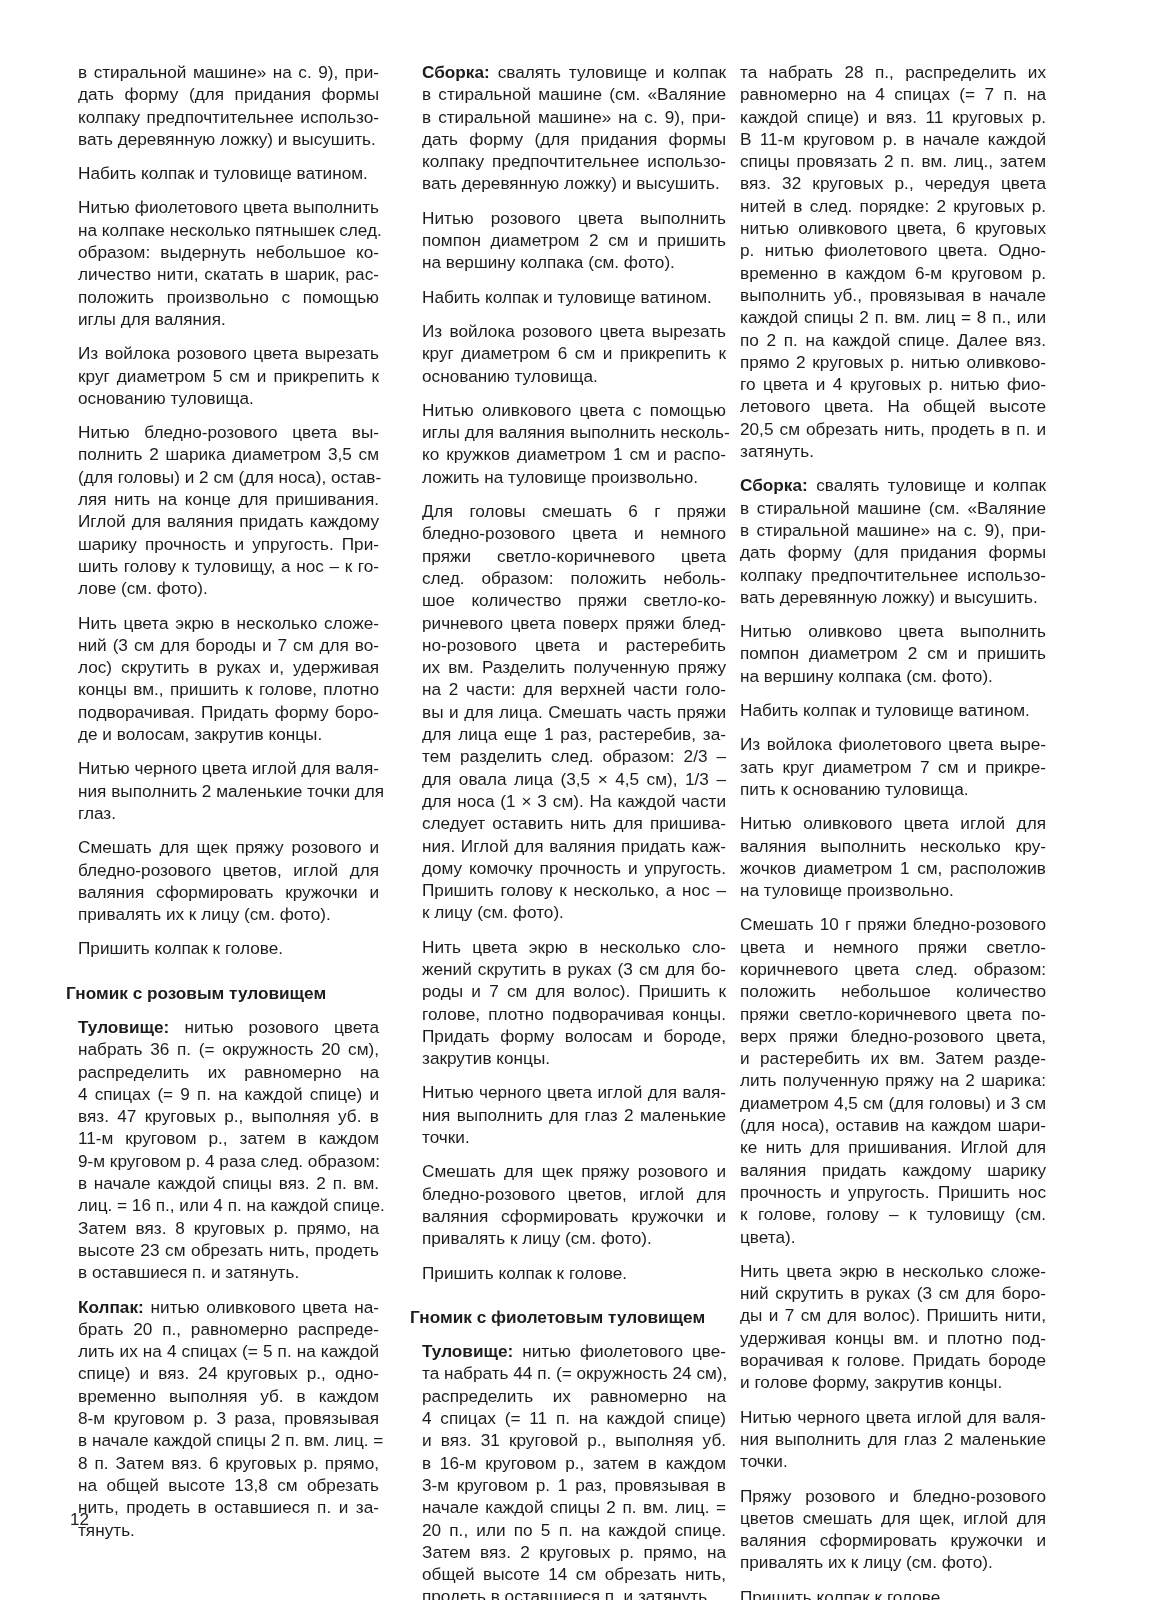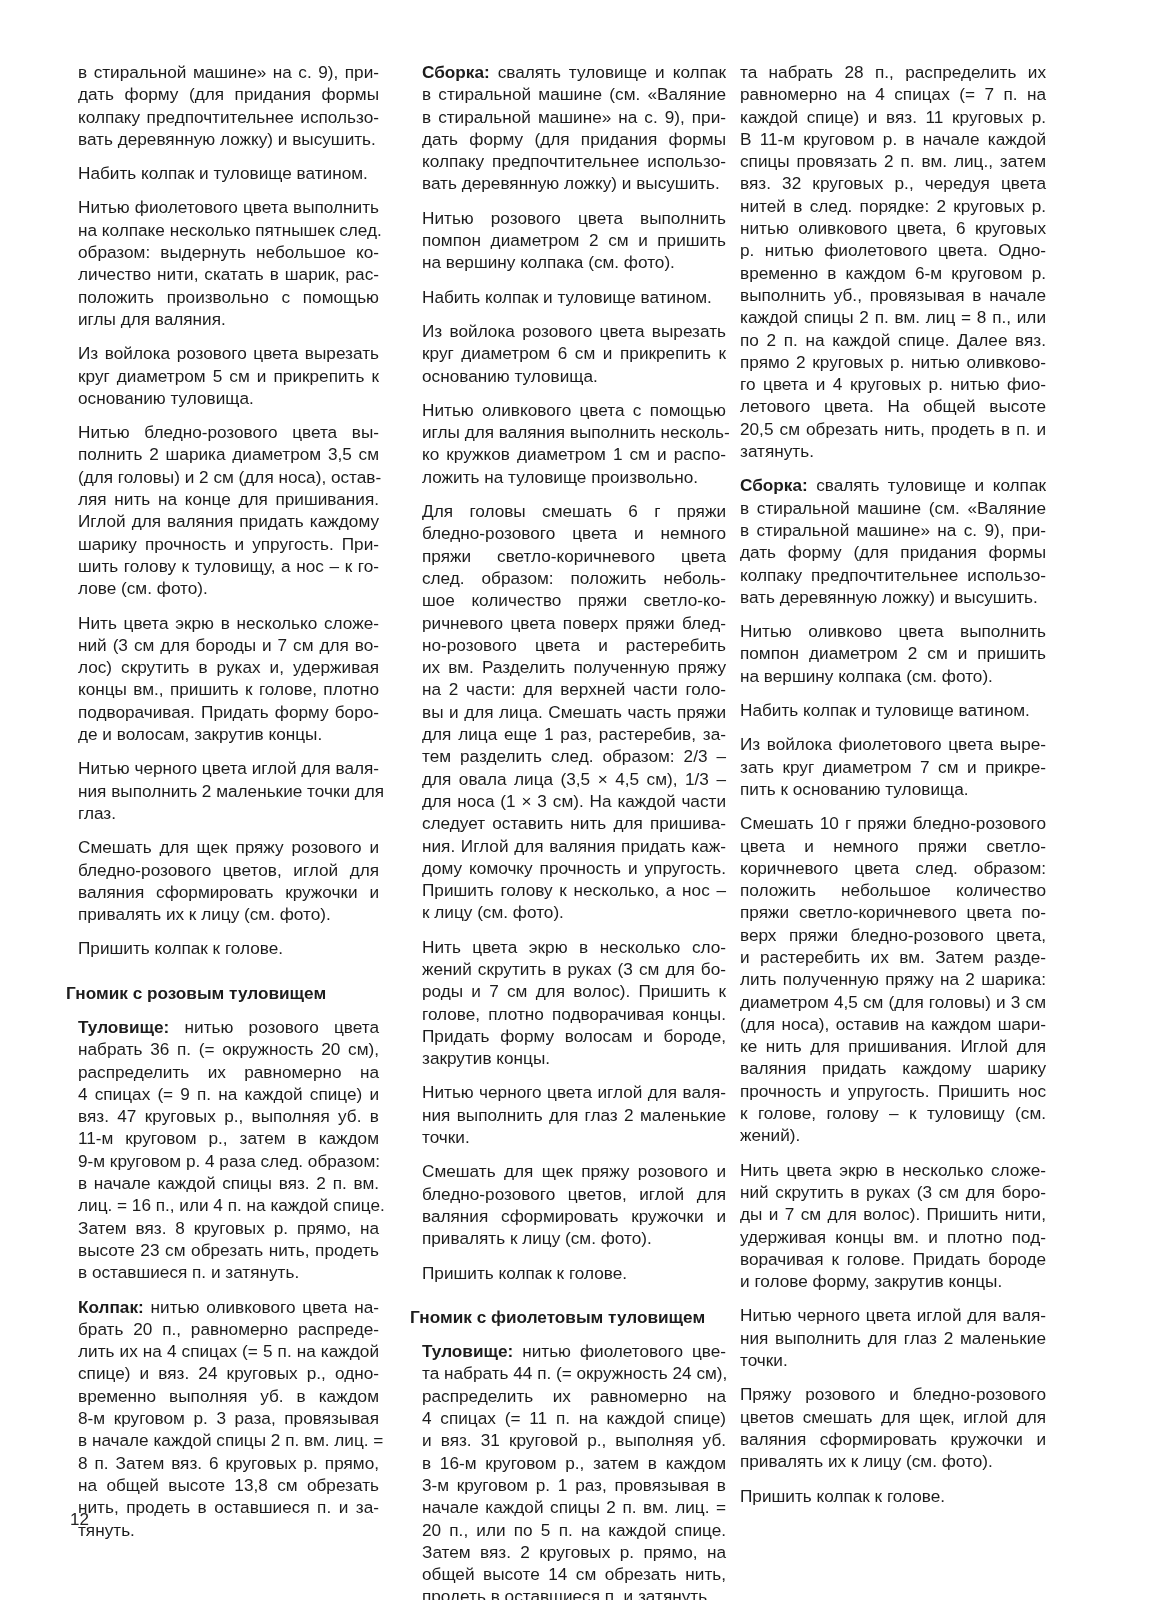--- a/index.html
+++ b/index.html
@@ -243,35 +243,41 @@
     </div>
     <div class="para">
       <span class="line last">Набить колпак и туловище ватином.</span>
     </div>
     <div class="para">
       <span class="line">Из войлока фиолетового цвета выре-</span>
       <span class="line">зать круг диаметром 7 см и прикре-</span>
       <span class="line last">пить к основанию туловища.</span>
     </div>
     <div class="para">
+      <span class="line">Нитью оливкового цвета иглой для</span>
+      <span class="line">валяния выполнить несколько кру-</span>
+      <span class="line">жочков диаметром 1 см, расположив</span>
+      <span class="line last">на туловище произвольно.</span>
+    </div>
+    <div class="para">
       <span class="line">Смешать 10 г пряжи бледно-розового</span>
       <span class="line">цвета и немного пряжи светло-</span>
       <span class="line">коричневого цвета след. образом:</span>
       <span class="line">положить небольшое количество</span>
       <span class="line">пряжи светло-коричневого цвета по-</span>
       <span class="line">верх пряжи бледно-розового цвета,</span>
       <span class="line">и растеребить их вм. Затем разде-</span>
       <span class="line">лить полученную пряжу на 2 шарика:</span>
       <span class="line">диаметром 4,5 см (для головы) и 3 см</span>
       <span class="line">(для носа), оставив на каждом шари-</span>
       <span class="line">ке нить для пришивания. Иглой для</span>
       <span class="line">валяния придать каждому шарику</span>
       <span class="line">прочность и упругость. Пришить нос</span>
       <span class="line">к голове, голову – к туловищу (см.</span>
-      <span class="line last">жений).</span>
+      <span class="line last">цвета).</span>
     </div>
     <div class="para">
       <span class="line">Нить цвета экрю в несколько сложе-</span>
       <span class="line">ний скрутить в руках (3 см для боро-</span>
       <span class="line">ды и 7 см для волос). Пришить нити,</span>
       <span class="line">удерживая концы вм. и плотно под-</span>
       <span class="line">ворачивая к голове. Придать бороде</span>
       <span class="line last">и голове форму, закрутив концы.</span>
     </div>
     <div class="para">

